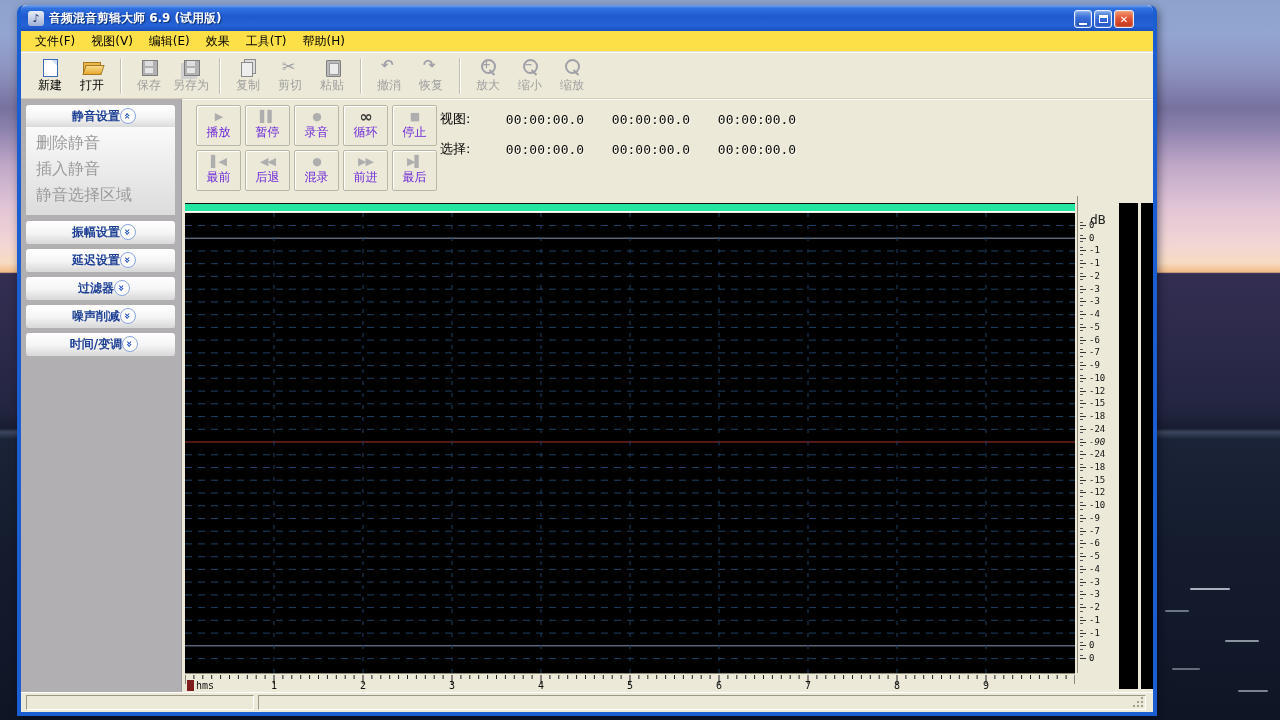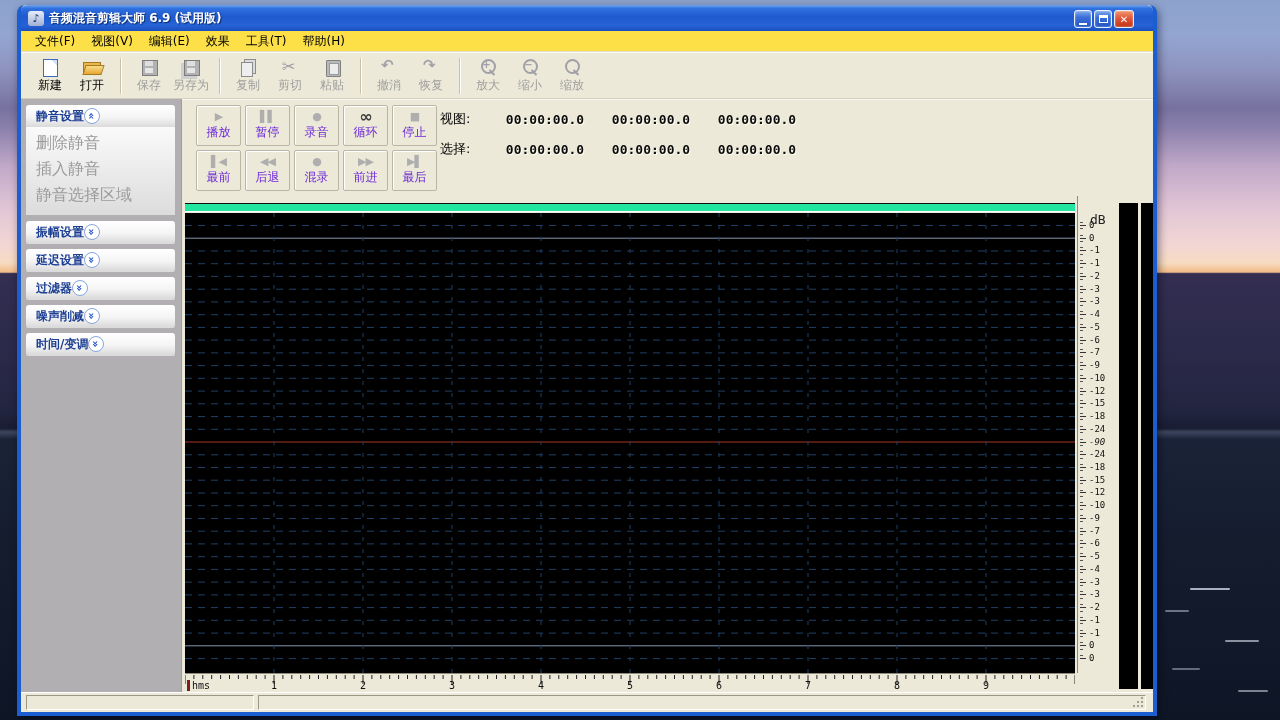--- a/index.html
+++ b/index.html
@@ -65,21 +65,21 @@
   content:"";position:absolute;left:3px;top:1px;width:11px;height:11px;border:2px solid #a0a0a8;border-radius:50%}
 [data-icon="zoom-in-icon"]::after,[data-icon="zoom-out-icon"]::after,[data-icon="zoom-icon"]::after{
   content:"";position:absolute;left:13px;top:11px;width:2px;height:7px;background:#a0a0a8;transform:rotate(-45deg)}
 .zglyph{position:absolute;left:4px;top:1px;width:9px;text-align:center;font-size:10px;font-weight:bold;color:#a0a0a8}
 
 
 .content{display:flex;height:593px}
 .sidebar{width:161px;background:#b1afb1;padding:6px 6px 0 5px;border-right:1px solid #9e9c9e}
 .sp{margin-bottom:6px}
 .sp-head{height:22px;background:linear-gradient(180deg,#fff 0%,#f5f5f5 55%,#dadada 100%);
-  border-radius:3px 3px 0 0;display:flex;align-items:center;justify-content:flex-start;
+  border-radius:3px 3px 0 0;display:flex;align-items:center;justify-content:center;
   padding:0 3px 0 10px}
 .sp.closed .sp-head{border-radius:3px 3px 2px 2px;box-shadow:0 1px 0 rgba(255,255,255,.55)}
 .sp-title{color:#1c3f94;font-weight:bold;font-size:12px}
 .sp-chev{width:16px;height:16px;border-radius:50%;background:#fff;border:1px solid #88a4dc;color:#2858c8;
   font-size:11px;font-weight:bold;display:flex;align-items:center;justify-content:center;transform:rotate(90deg);line-height:1}
 .sp-body{background:linear-gradient(180deg,#fafafa,#dcdcdc);padding:4px 0 6px}
 .sp-item{color:#9c9c9c;font-size:16px;padding:2px 0 3px 10px}
 
 .main{position:relative;width:971px;background:#ece9d8}
 
@@ -91,42 +91,42 @@
   box-shadow:inset 1px 1px 0 #fff;display:flex;flex-direction:column;align-items:center;justify-content:center;gap:0}
 .tglyph{font-size:11px;line-height:14px;color:#aeaeae;letter-spacing:-1px}
 .tglyph.dark{color:#3c3c3c;font-size:16px;font-weight:bold}
 .tbtn-label{font-size:12px;color:#6d28d9}
 .time-panel{position:absolute;left:258px;top:4px}
 .time-hrow,.time-row{display:grid;grid-template-columns:52px 106px 106px 106px;align-items:center}
 .time-hrow{height:24px}
 .time-h{font-size:13px;color:#000;text-align:center}
 .time-row{height:30px}
 .time-rlabel{font-size:13px;color:#000}
-.time-val{font-family:"DejaVu Sans Mono","Liberation Mono",monospace;font-weight:bold;font-size:13px;color:#0c0c0c;
+.time-val{font-family:"DejaVu Sans Mono","Liberation Mono",monospace;font-weight:normal;font-size:13px;color:#0c0c0c;
   text-align:center;text-shadow:1px 1px 0 #fffef2}
 
 
 .waveregion{position:relative;height:496px;background:#ece9d8}
 .selection-bar{position:absolute;left:3px;top:7px;width:890px;height:9px;background:#22e5a0;
   border-top:1px solid #101010;border-bottom:1px solid #fff}
 .wavegrid{position:absolute;left:3px;top:17px;width:890px;height:460px;background:#000;overflow:hidden}
 .db-scale{position:absolute;left:895px;top:0;width:41px;height:477px;background:#ece9d8;border-left:1px solid #8e8a7a}
 .db-unit{position:absolute;left:12px;top:16px;font-size:13px;color:#222;font-family:"DejaVu Sans Mono",monospace}
 .db-minorticks{position:absolute;left:2px;top:26px;width:3px;height:436px;
   background:repeating-linear-gradient(180deg,#555 0 1px,transparent 1px 6.37px)}
 .db-label{position:absolute;left:0;width:100%;height:11px;padding-left:11px;font-size:9px;line-height:11px;color:#111;
   font-family:"DejaVu Sans Mono","Liberation Mono",monospace}
 .db-label::before{content:"";position:absolute;left:2px;top:5px;width:6px;height:1px;background:#333}
 .meter{position:absolute;top:7px;height:486px;background:#000}
 .meter.a{left:937px;width:19px}
 .meter.b{left:959px;width:12px}
 
 .ruler{position:absolute;left:3px;top:477px;width:890px;height:19px;background:#ece9d8;border-top:1px solid #8e8a7a;overflow:hidden}
 .ruler svg{position:absolute;left:0;top:0}
-.ruler-unit{position:absolute;left:2px;top:6px;font-size:10px;color:#111;font-family:"DejaVu Sans Mono",monospace;border-left:3px solid #7f1d1d;padding-left:2px}
+.ruler-unit{position:absolute;left:2px;top:6px;font-size:10px;color:#111;font-family:"DejaVu Sans Mono",monospace;border-left:7px solid #7f1d1d;padding-left:2px}
 .ruler-number{position:absolute;top:6px;font-size:10px;color:#111;font-family:"DejaVu Sans Mono",monospace}
 
 
 .statusbar{position:relative;height:20px;background:#ece9d8;border-top:1px solid #fff}
 .sb-pane{position:absolute;top:2px;height:15px;background:#ece9d8;
   border:1px solid;border-color:#9a9786 #fff #fff #9a9786;font-size:11px;color:#333;padding:0 4px}
 .sb-pane.p1{left:5px;width:228px}
 .sb-pane.p2{left:237px;right:7px}
 .grip{position:absolute;right:10px;bottom:5px;width:2px;height:2px;background:#a39f8e;
   box-shadow:0 -8px 0 #a39f8e,-4px -4px 0 #a39f8e,0 -4px 0 #a39f8e,-8px 0 0 #a39f8e,-4px 0 0 #a39f8e}

